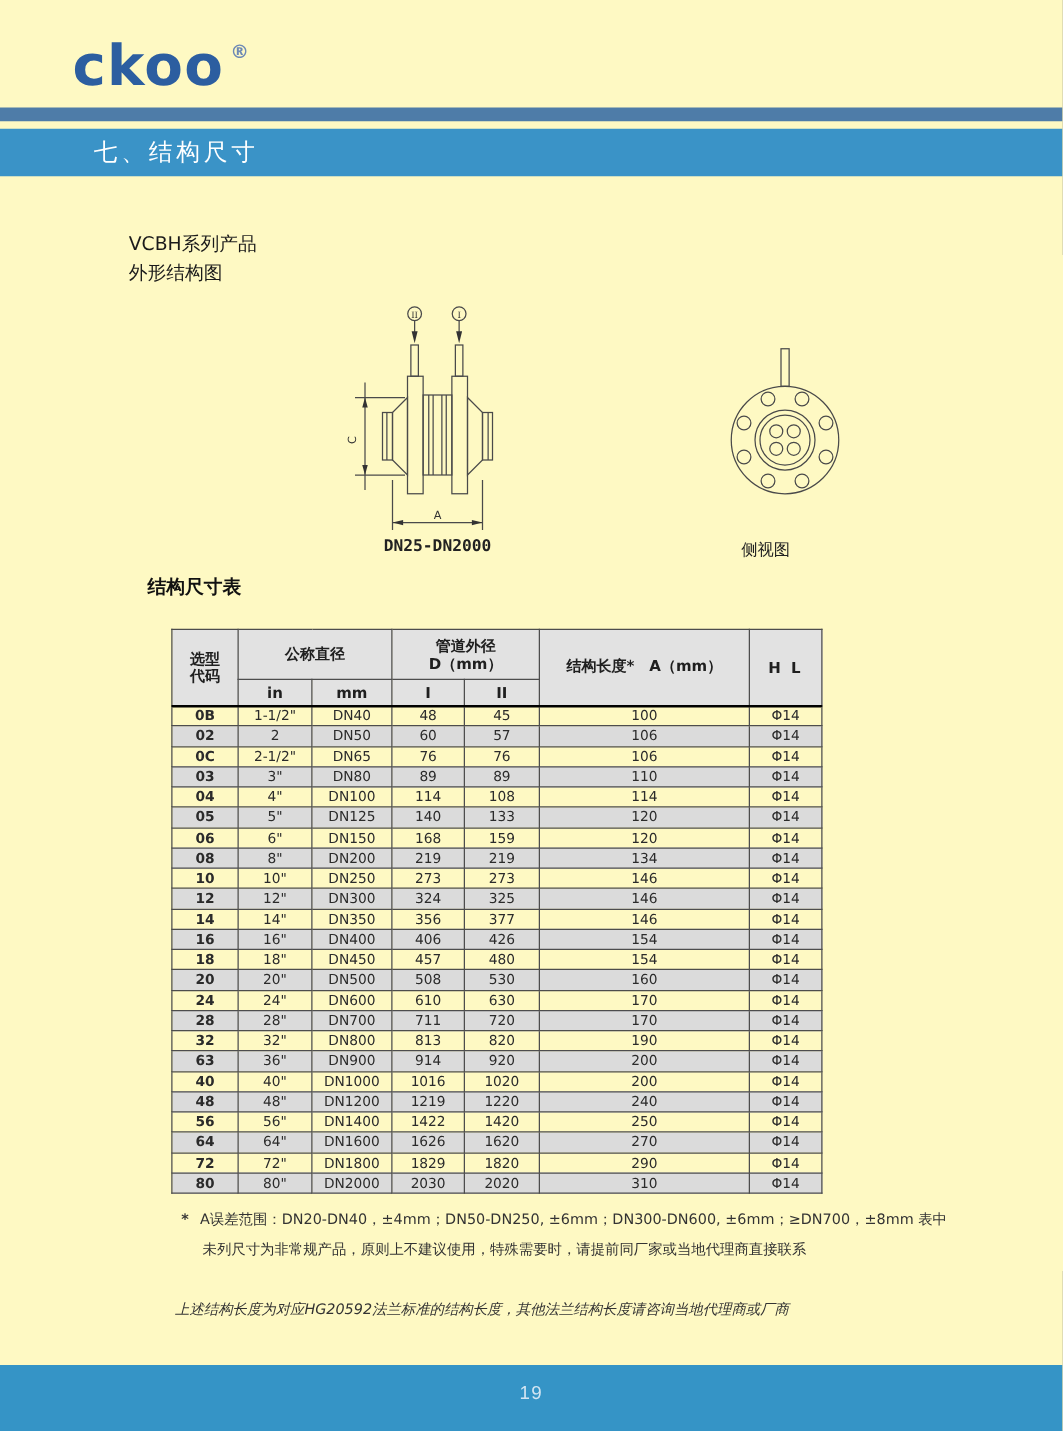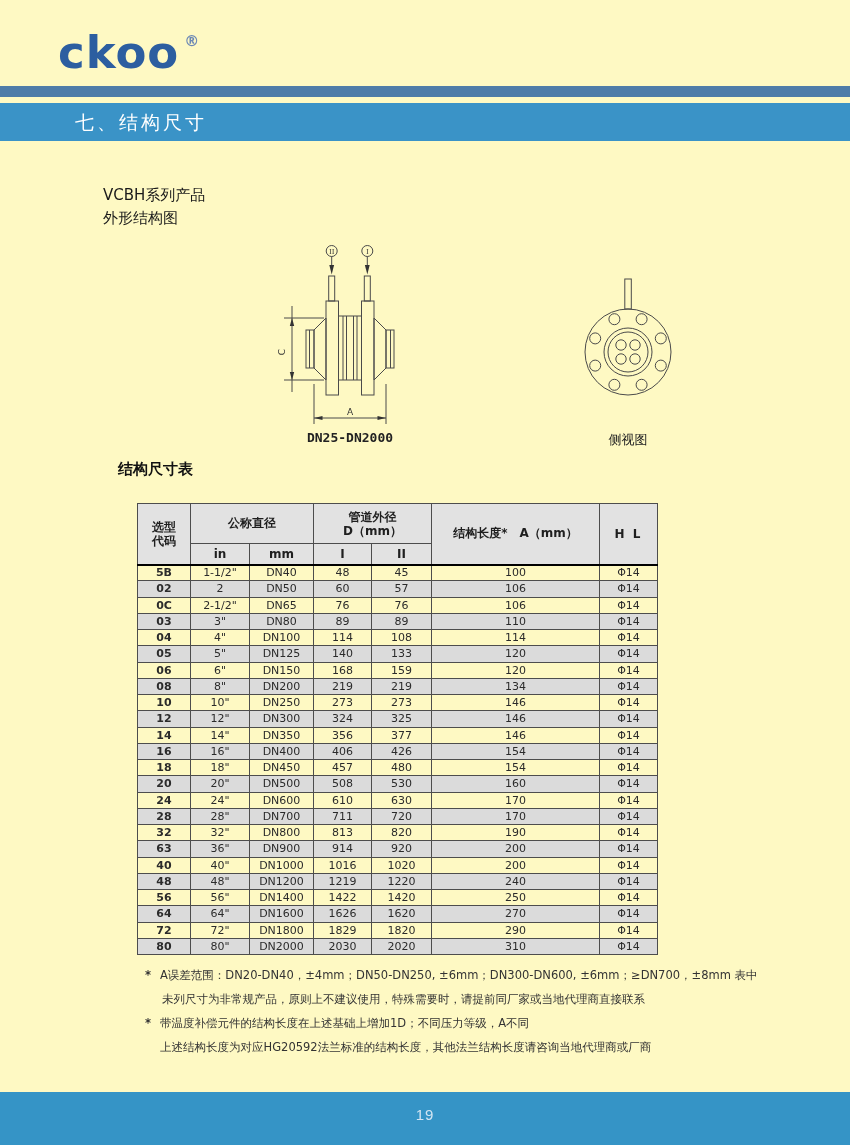--- a/index.html
+++ b/index.html
@@ -19,42 +19,42 @@
   .section-bar { position:absolute; left:0; top:103px; width:850px; height:38px; background:#3a93c7; }
   .section-title { position:absolute; left:75px; top:0; line-height:38px; font-size:19px;
                    color:#ffffff; letter-spacing:3px; }
   
   .fig-caption { position:absolute; left:103px; top:184px; font-size:15px; font-weight:normal;
                  color:#1a1a1a; line-height:23px; }
   svg.figure { position:absolute; left:270px; top:238px; }
   .front-label { position:absolute; left:298px; top:430px; width:104px; text-align:center;
                  font-family:"DejaVu Sans Mono","Liberation Mono",monospace;
                  font-size:13px; font-weight:bold; color:#222; }
-  .side-label { position:absolute; left:593px; top:431px; width:70px; text-align:center;
+  .side-label { position:absolute; left:593px; top:431px; width:70px; 
                 font-size:13px; color:#222; }
   
   .table-title { position:absolute; left:118px; top:460px; font-size:15px; font-weight:bold; color:#111; }
   table.dim { position:absolute; left:137px; top:503px; width:520px; border-collapse:collapse;
               table-layout:fixed; font-size:11px; color:#2b2b2b; border:1.5px solid #333; }
   table.dim th, table.dim td { border:1px solid #4d4d4d; text-align:center; padding:0; }
   table.dim thead th { background:#e2e2e2; font-size:12px; font-weight:bold; color:#1f1f1f; }
   table.dim thead tr.h1 { height:40px; }
   table.dim thead tr.h2 { height:21px; }
   table.dim thead { border-bottom:2.5px solid #000; }
   table.dim tbody td { height:16.25px; }
   table.dim tbody tr.alt { background:#dbdbdb; }
   table.dim tbody td:first-child { font-weight:bold; }
   .th-2line span { display:block; line-height:14px; }
   
   .note { position:absolute; font-size:11.5px; color:#333; white-space:nowrap; }
   .note .bullet { display:inline-block; width:15px; font-weight:bold; }
   #note1 { left:145px; top:968px; }
   #note2 { left:162px; top:992px; }
   #note3 { left:145px; top:1016px; }
-  #note4 { left:160px; top:1040px; }
+  #note4 { left:140px; top:1040px;font-style:italic; }
   
   .footer { position:absolute; left:0; top:1092px; width:850px; height:53px; background:#3594c6; }
   .page-number { position:absolute; width:100%; top:14px; text-align:center;
                  font-family:Liberation Sans, sans-serif;
                  font-size:15px; color:#d3e5f2; letter-spacing:1px; }
 </style>
 </head>
 <body>
 
 <div class="page">
@@ -168,21 +168,21 @@
       </tr>
       <tr class="h2">
         <th>in</th>
         <th>mm</th>
         <th>I</th>
         <th>II</th>
       </tr>
     </thead>
     <tbody>
         <tr>
-          <td>5B</td>
+          <td>0B</td>
           <td>1-1/2"</td>
           <td>DN40</td>
           <td>48</td>
           <td>45</td>
           <td>100</td>
           <td>Φ14</td>
         </tr>
         <tr class="alt">
           <td>02</td>
           <td>2</td>
@@ -388,20 +388,19 @@
           <td>2030</td>
           <td>2020</td>
           <td>310</td>
           <td>Φ14</td>
         </tr>
       </tbody>
   </table>
 
   <div class="note" id="note1"><span class="bullet">*</span><span>A误差范围：DN20-DN40，±4mm；DN50-DN250, ±6mm；DN300-DN600, ±6mm；≥DN700，±8mm 表中</span></div>
   <div class="note" id="note2"><span>未列尺寸为非常规产品，原则上不建议使用，特殊需要时，请提前同厂家或当地代理商直接联系</span></div>
-  <div class="note" id="note3"><span class="bullet">*</span><span>带温度补偿元件的结构长度在上述基础上增加1D；不同压力等级，A不同</span></div>
   <div class="note" id="note4"><span>上述结构长度为对应HG20592法兰标准的结构长度，其他法兰结构长度请咨询当地代理商或厂商</span></div>
 
   <div class="footer">
     <div class="page-number">19</div>
   </div>
 
 </div>
 
 </body></html>

